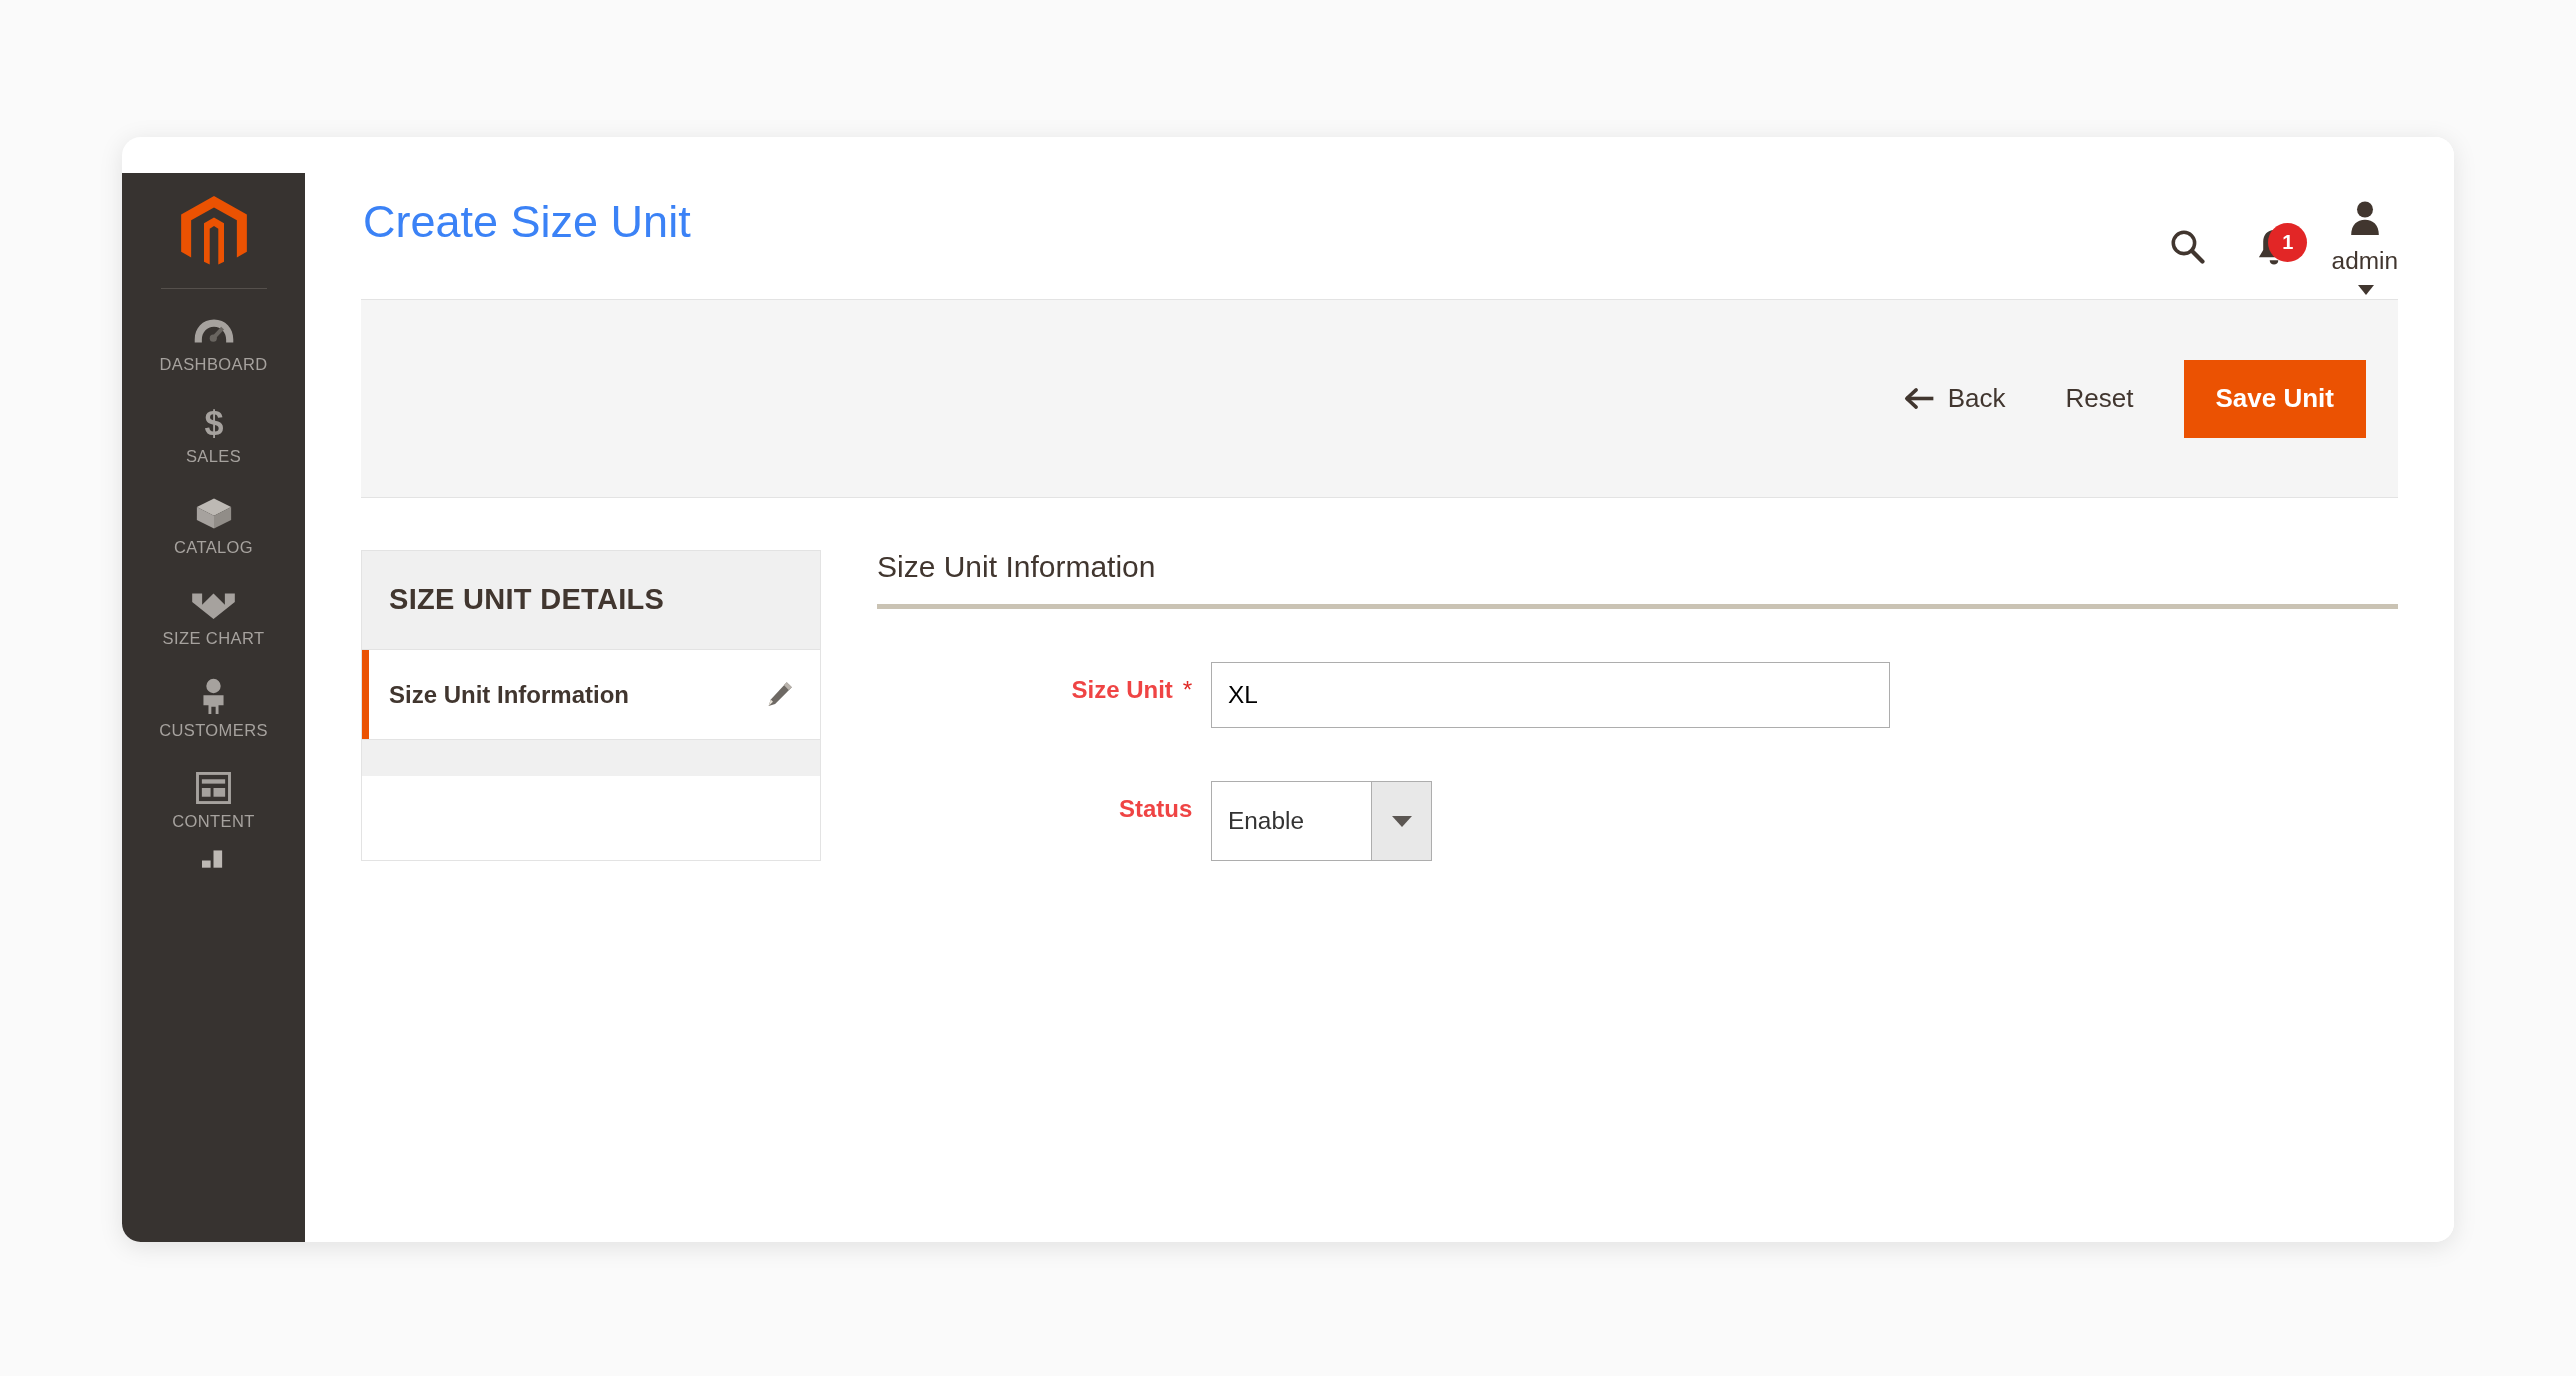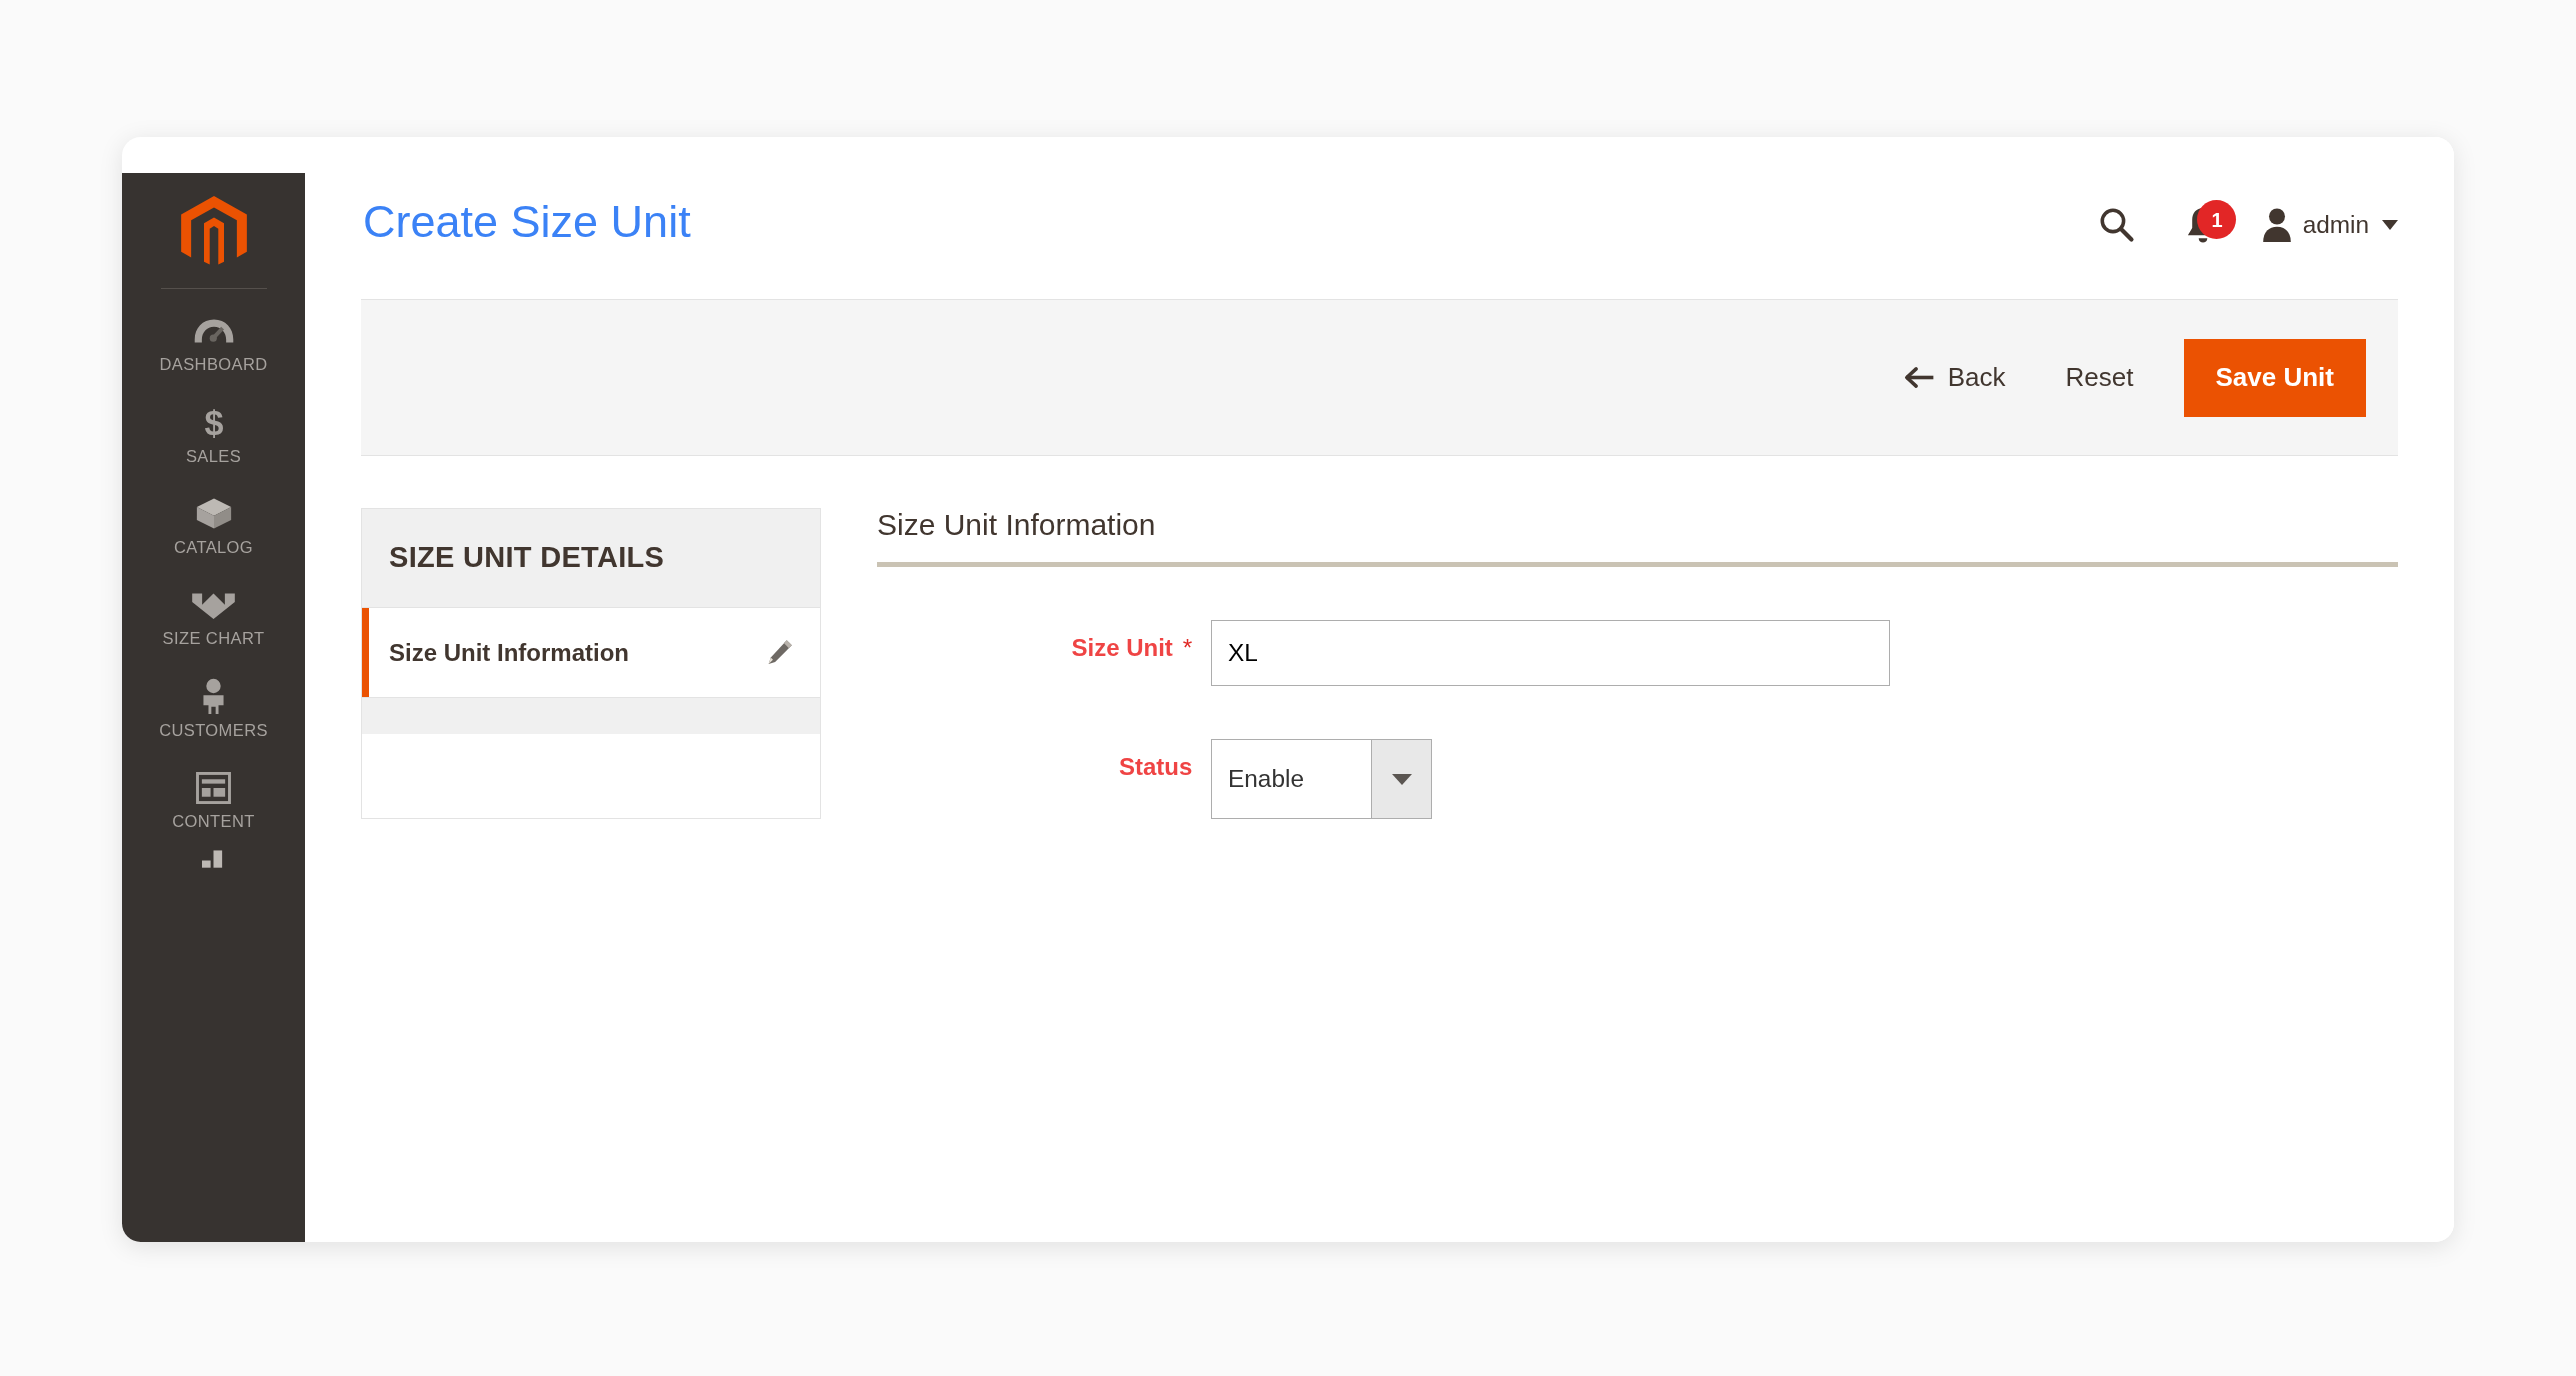--- a/index.html
+++ b/index.html
@@ -128,37 +128,38 @@
     align-items: center;
     justify-content: center;
     line-height: 1;
   }
   #user-menu {
     display: flex;
     align-items: center;
     gap: 10px;
     cursor: pointer;
     padding-left: 7.2px;
+    flex-direction: column;
   }
   #user-name {
     font-size: 24.4px;
     color: #41362F;
   }
   .caret-down {
     width: 0; height: 0;
     border-left: 8.6px solid transparent;
     border-right: 8.6px solid transparent;
     border-top: 10px solid #41362F;
     margin-left: 2.9px;
   }
 
   
   #action-bar {
     margin: 0 56px;
-    height: 157px;
+    height: 199px;
     background: #F5F5F5;
     border-top: 1.4px solid #E3E3E3;
     border-bottom: 1.4px solid #E3E3E3;
     display: flex;
     align-items: center;
     justify-content: flex-end;
     padding-right: 32px;
   }
   .link-btn {
     font-size: 26px;

